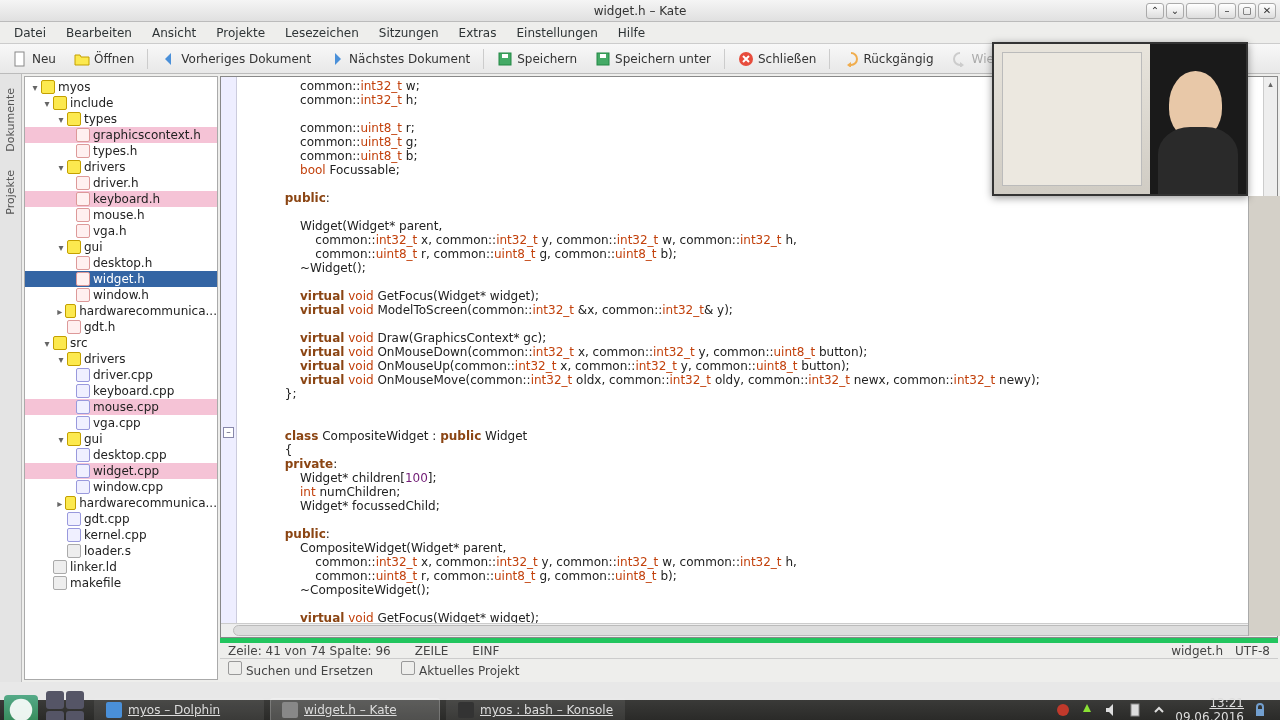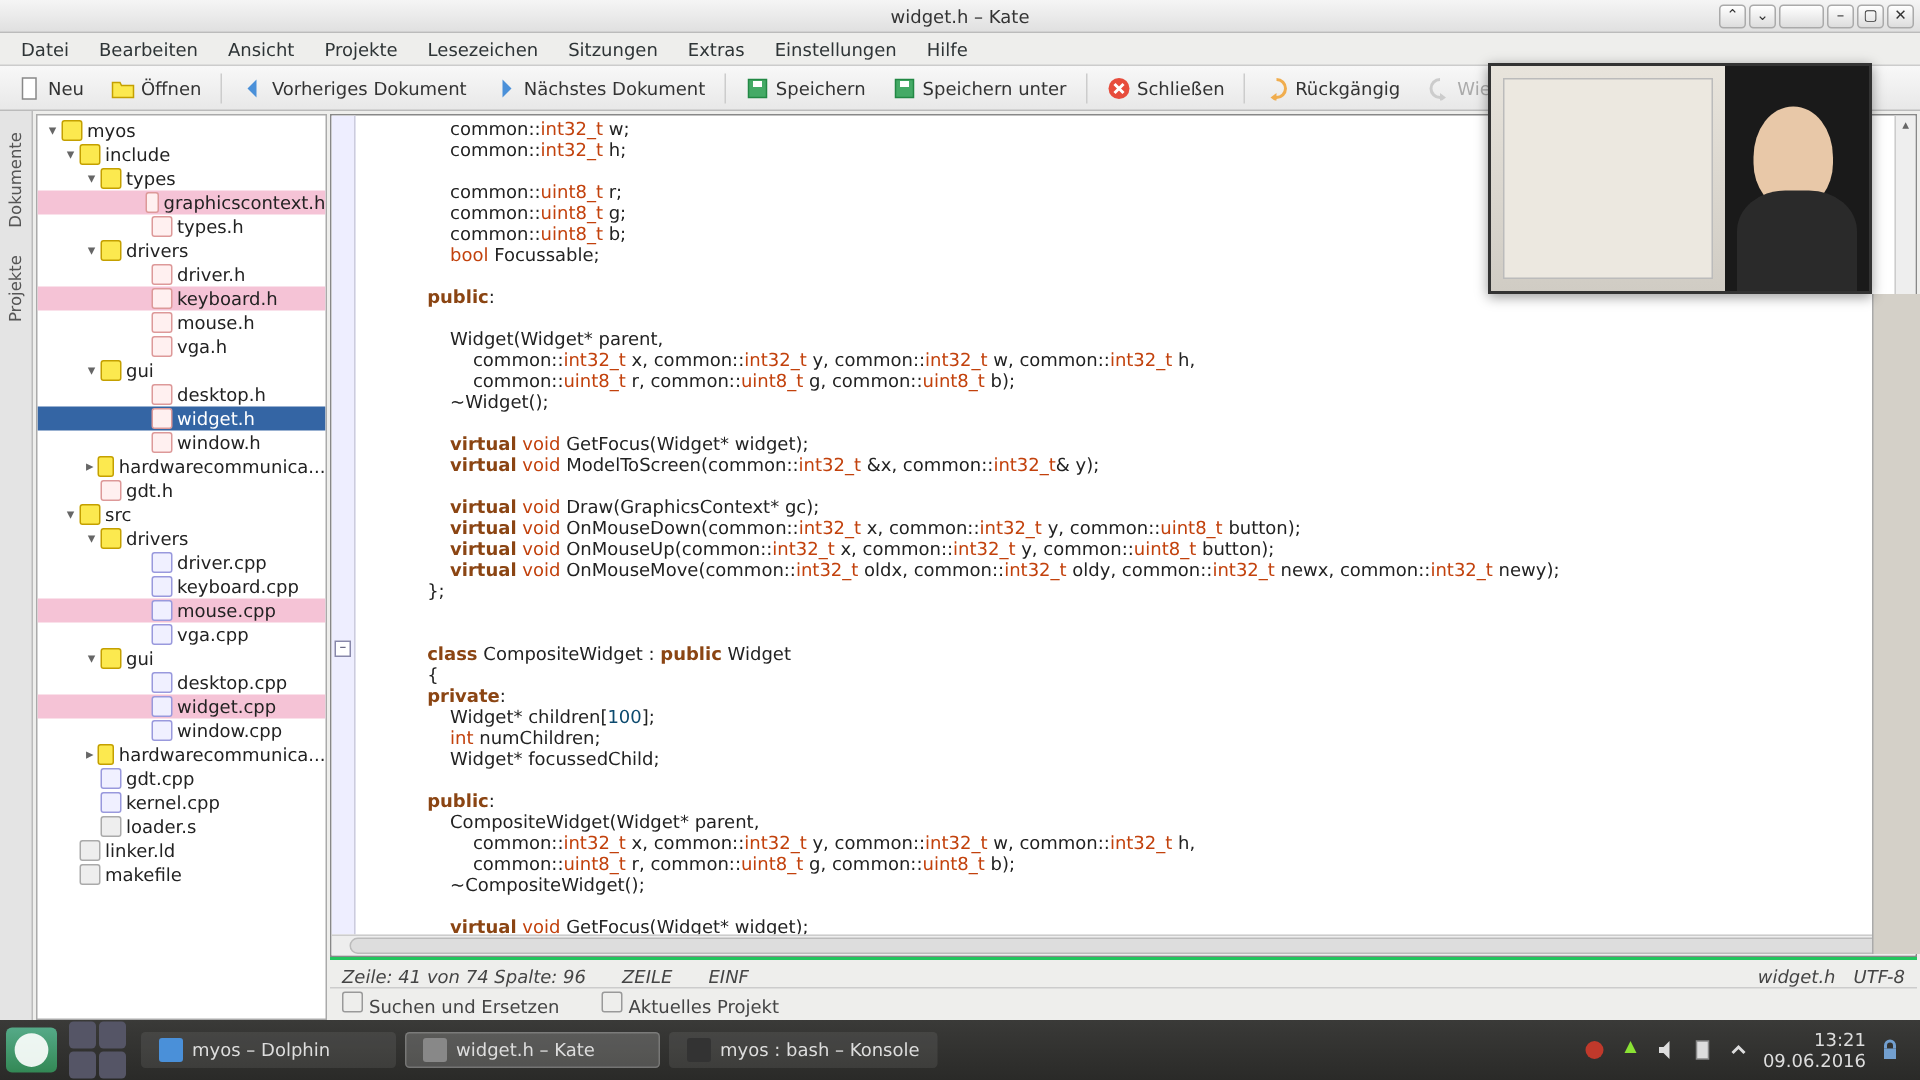--- a/index.html
+++ b/index.html
@@ -22,43 +22,43 @@
 .tree { font-size:12px; color:#222; padding:2px 0; }
 .tree .row { display:flex; align-items:center; height:16px; padding-left:4px; white-space:nowrap; }
 .tree .tw { width:12px; text-align:center; color:#666; font-size:10px; }
 .tree .fico { width:14px; height:14px; margin-right:3px; display:inline-block; }
 .tree .folder { background:#fce94f; border:1px solid #c4a000; border-radius:2px; }
 .tree .hfile { background:#fff0f0; border:1px solid #d99; border-radius:2px; }
 .tree .cfile { background:#f0f0ff; border:1px solid #99d; border-radius:2px; }
 .tree .ofile { background:#eee; border:1px solid #aaa; border-radius:2px; }
 .tree .row.sel { background:#3465a4; color:#fff; }
 .tree .row.open { background:#f5c3d6; }
-.tree .pad1{padding-left:16px}.tree .pad2{padding-left:30px}.tree .pad3{padding-left:64px}
+.tree .pad1{padding-left:16px}.tree .pad2{padding-left:30px}.tree .pad3{padding-left:39px}
 .editor-wrap { flex:1; display:flex; flex-direction:column; margin:2px 2px 2px 0; }
 .editor { flex:1; background:#fff; border:1px solid #888; position:relative; overflow:hidden; font-family:"DejaVu Sans Mono",monospace; font-size:13px; line-height:14px; }
 .fold { position:absolute; left:0; top:0; width:16px; bottom:14px; background:#eef; border-right:1px solid #ccd; }
 .fold .fm { position:absolute; left:2px; width:11px; height:11px; border:1px solid #88a; background:#fff; font-size:9px; text-align:center; line-height:9px; color:#446; }
 .code { position:absolute; left:18px; right:14px; top:2px; bottom:14px; white-space:pre; color:#222; overflow:hidden; }
-.code .kw{color:#8b4513;font-weight:bold}.code .ty{color:#c2410c}.code .num{color:#0c4a6e}
+.code .kw{color:#8b4513;font-weight:bold}.code .ty{color:#c2410c}.code .num{color:#701a75}
 .hscroll { position:absolute; left:0; right:0; bottom:0; height:14px; background:#eee; border-top:1px solid #ccc; display:flex; }
 .hscroll .tr { flex:1; margin:1px 12px; background:#ddd; border:1px solid #bbb; border-radius:6px; }
 .vscroll { position:absolute; right:0; top:0; bottom:14px; width:14px; background:#eee; border-left:1px solid #ccc; }
 .vscroll .ar { height:14px; text-align:center; font-size:9px; color:#666; }
-.statusbar1 { height:20px; background:#eeeeec; border-top:2px solid #22c55e; display:flex; align-items:flex-end; padding:0 8px; font-size:11px; color:#444; gap:24px;font-style:italic; }
+.statusbar1 { height:20px; background:#eeeeec; border-top:5px solid #22c55e; display:flex; align-items:flex-end; padding:0 8px; font-size:11px; color:#444; gap:24px; }
 .statusbar1 .r { margin-left:auto; display:flex; gap:12px; }
 .statusbar2 { height:22px; background:#eeeeec; border-top:1px solid #ccc; display:flex; align-items:center; padding:0 8px; font-size:11px; color:#444; gap:28px; }
 .statusbar2 .ic { width:14px; height:14px; display:inline-block; border:1px solid #999; border-radius:2px; margin-right:4px; }
 .webcam { position:absolute; right:32px; top:42px; width:256px; height:154px; background:#222; border:2px solid #333; box-shadow:0 2px 8px rgba(0,0,0,.4); z-index:50; display:flex; }
 .webcam .wb { width:62%; background:linear-gradient(#e8e4dc,#d0ccc4); position:relative; }
 .webcam .wb::after{content:"";position:absolute;inset:8px;border:1px solid #bbb;background:#ece8e0;}
 .webcam .person { width:38%; background:#1a1a1a; position:relative; }
 .webcam .person::before{content:"";position:absolute;left:20%;top:18%;width:55%;height:45%;background:#e8c8a8;border-radius:50% 50% 45% 45%;}
 .webcam .person::after{content:"";position:absolute;left:8%;top:55%;width:84%;height:45%;background:#2a2a2a;border-radius:40% 40% 0 0;}
 .rightstrip { position:absolute; right:0; top:196px; width:32px; height:440px; background:#d4d0c8; border-left:1px solid #aaa; z-index:20; }
-.taskbar { position:absolute; left:0; right:0; bottom:0; height:40px; background:linear-gradient(#3a3a38,#2a2a28); display:flex; align-items:center; padding:0 4px; gap:4px; color:#ddd; font-size:12px; }
+.taskbar { position:absolute; left:0; right:0; bottom:0; height:20px; background:linear-gradient(#3a3a38,#2a2a28); display:flex; align-items:center; padding:0 4px; gap:4px; color:#ddd; font-size:12px;text-decoration:underline; }
 .taskbar .launch { width:34px; height:30px; background:linear-gradient(#5a8,#385); border-radius:4px; display:flex; align-items:center; justify-content:center; font-size:16px; }
 .taskbar .qi { width:18px; height:18px; background:#556; border-radius:3px; }
 .taskbar .task { display:flex; align-items:center; gap:6px; padding:4px 12px; background:rgba(255,255,255,.08); border-radius:3px; margin-left:6px; min-width:170px; }
 .taskbar .task.act { background:rgba(255,255,255,.18); box-shadow:inset 0 0 0 1px rgba(255,255,255,.2); }
 .taskbar .task .ti { width:16px; height:16px; border-radius:2px; }
 .taskbar .tray { margin-left:auto; display:flex; align-items:center; gap:8px; padding-right:8px; }
 .taskbar .tray .tico { width:16px; height:16px; }
 .taskbar .clock { text-align:right; line-height:14px; font-size:11px; }
 svg { width:100%; height:100%; }
 </style>

